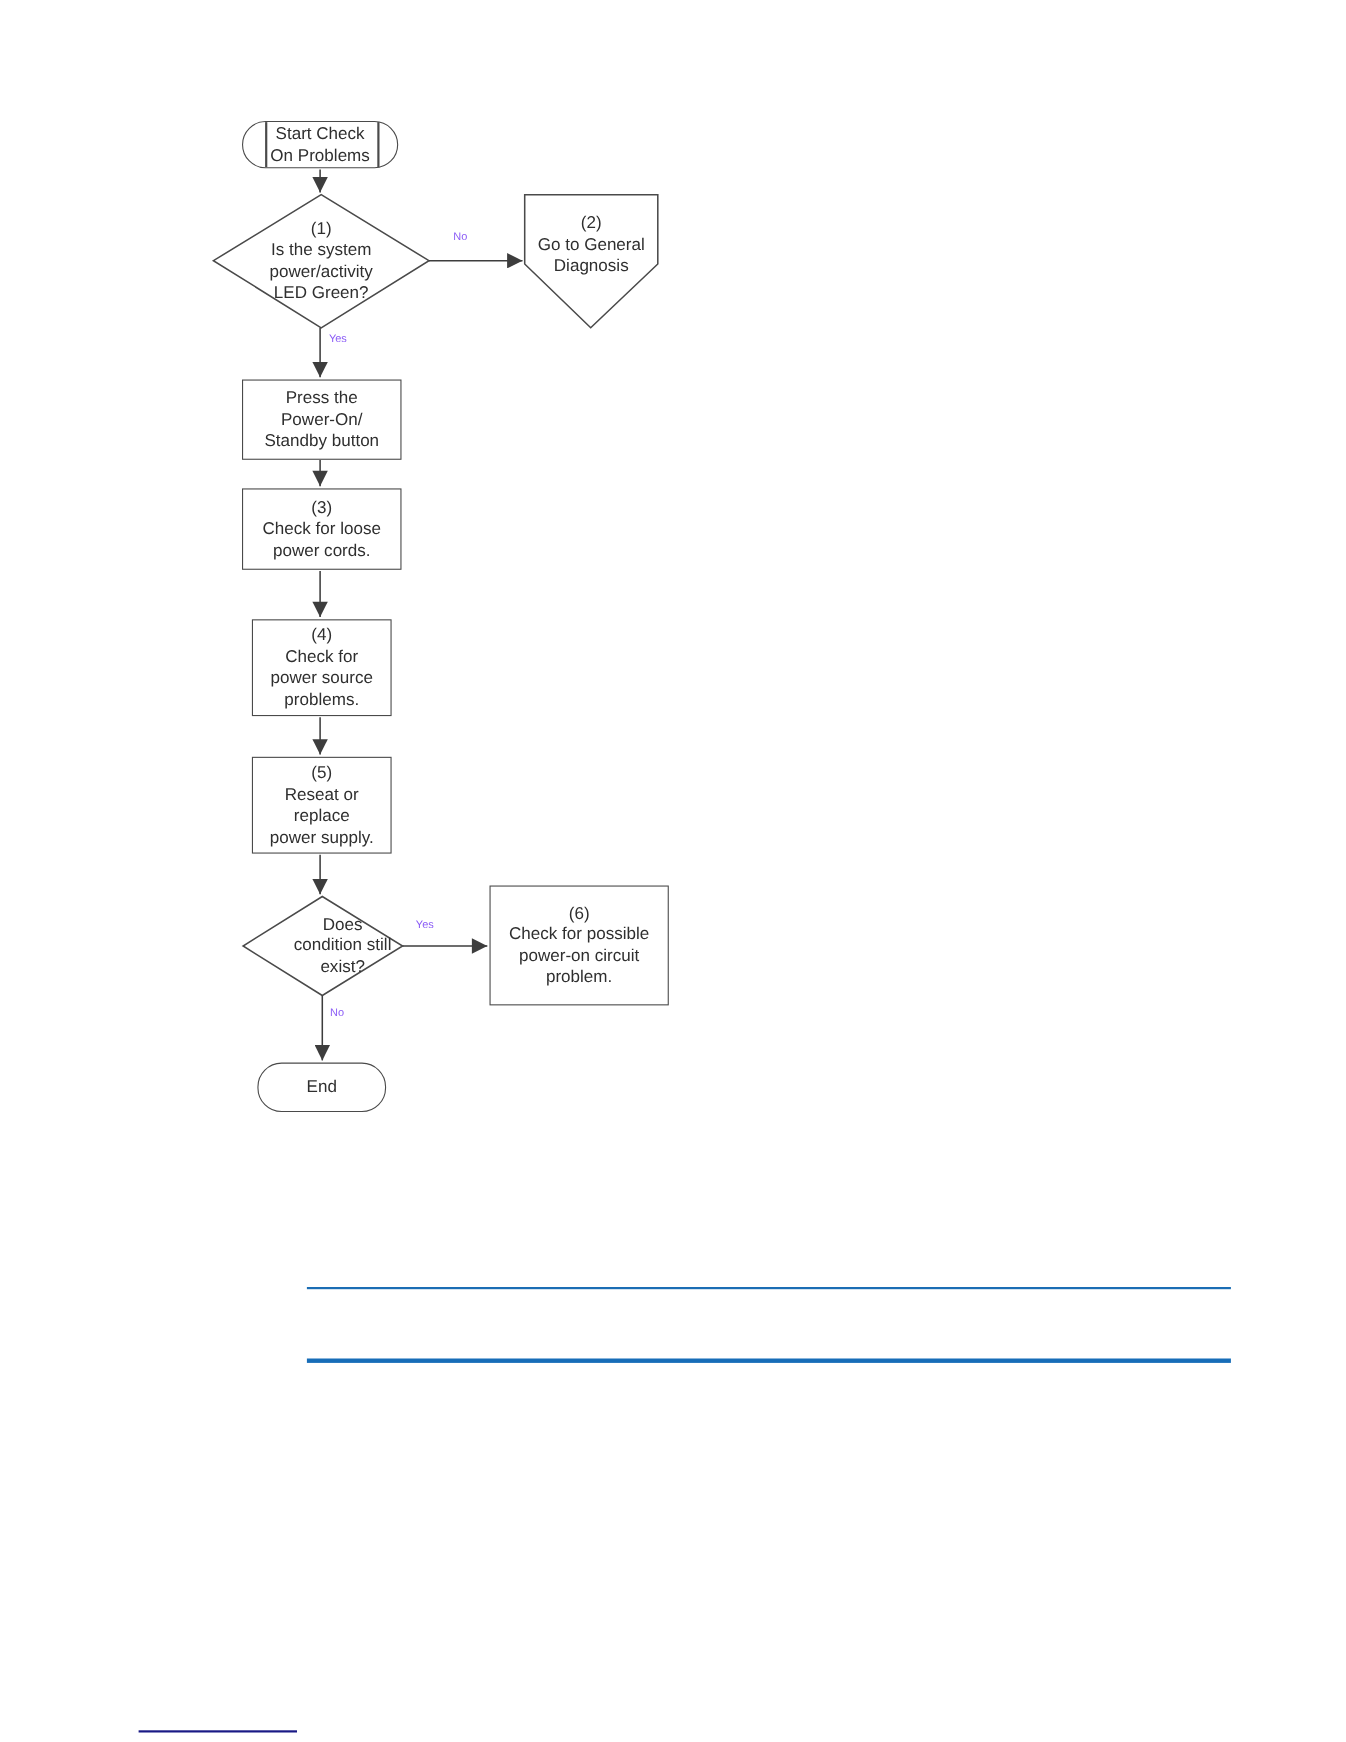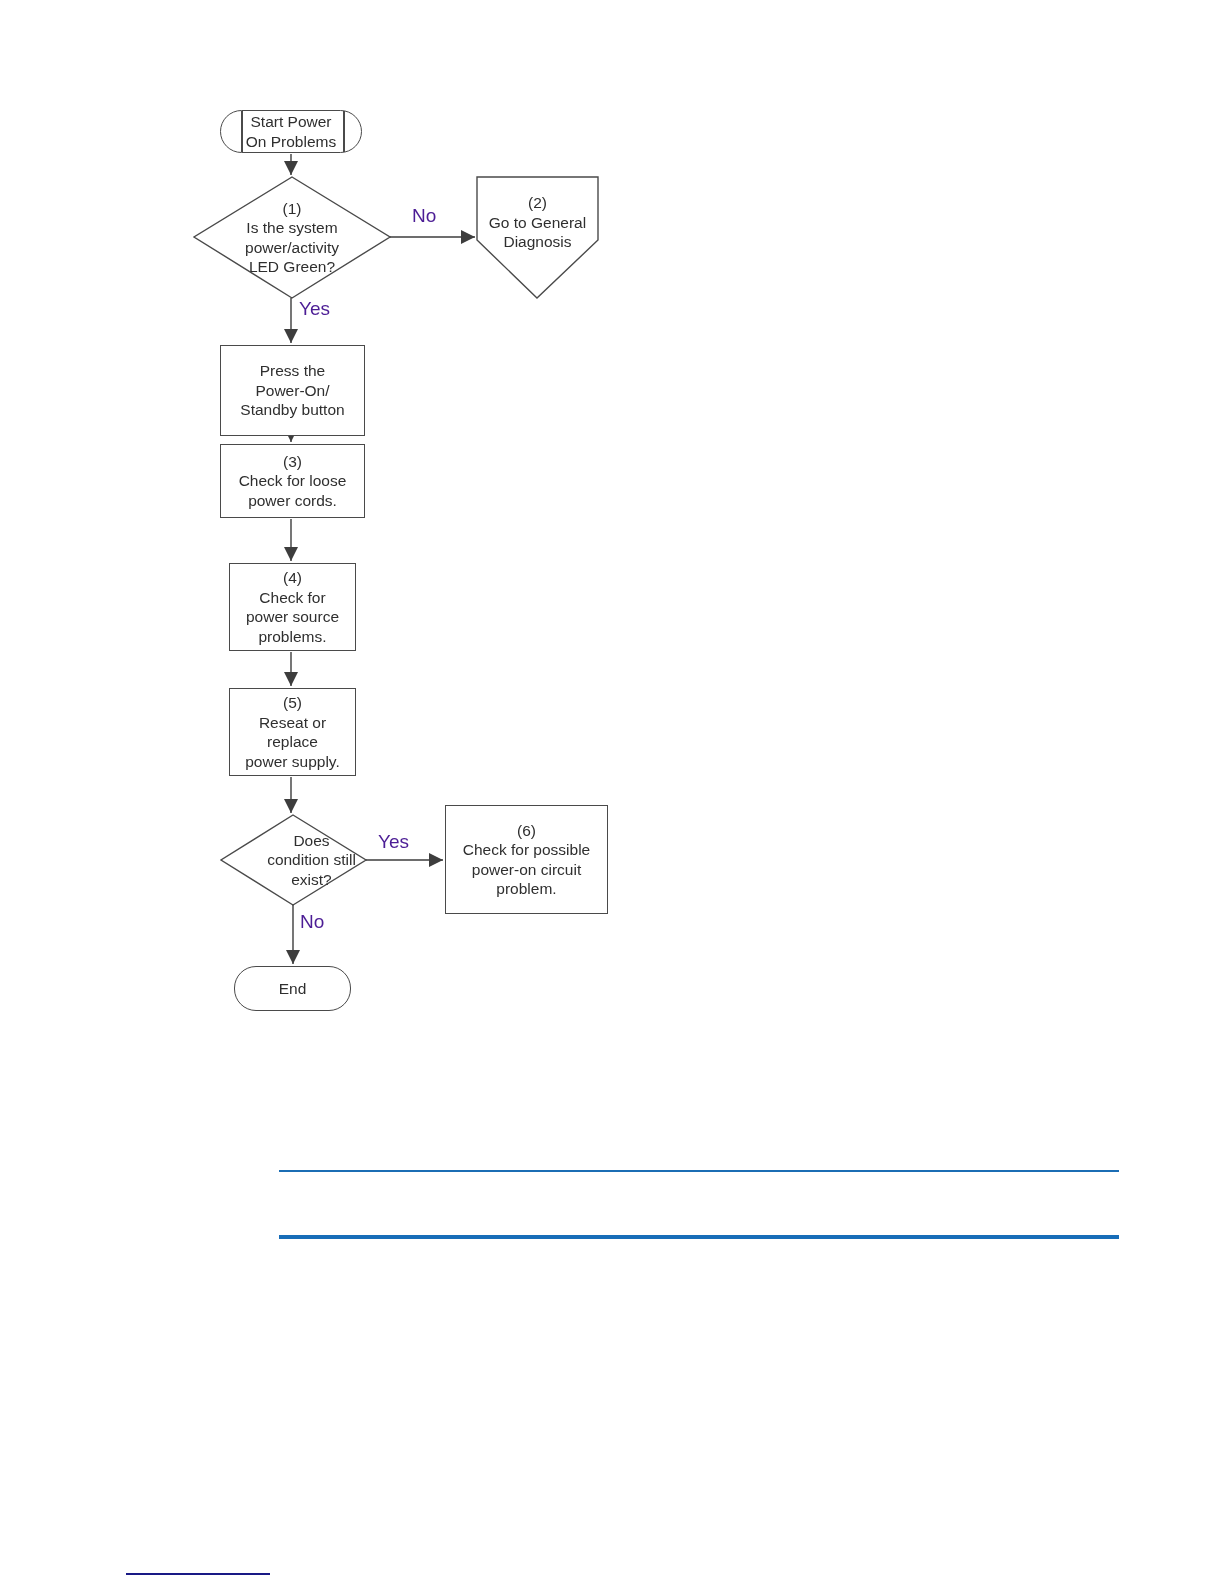--- a/index.html
+++ b/index.html
@@ -31,21 +31,21 @@
   .node-text {
     text-align: center;
     white-space: pre-line;
     font-size: 15.5px;
     line-height: 19.5px;
     color: #2f2f2f;
   }
   .process { border: 1.5px solid #4a4a4a; }
   .terminator { border: 1.5px solid #4a4a4a; border-radius: 22px; }
   .cap-line { position: absolute; top: 0; bottom: 0; width: 1.5px; background: #4a4a4a; }
-  .edge-label { position: absolute; font-size: 19px; line-height: 17px; color: #4c1d95; }
+  .edge-label { position: absolute; font-size: 10px; line-height: 17px; color: #8b5cf6; }
   .rule { position: absolute; }
   .rule-thin { left: 279px; top: 1170px; width: 840px; height: 2px; background: #1b6db4; }
   .rule-thick { left: 279px; top: 1235px; width: 840px; height: 4px; background: #176db8; }
   .rule-footnote { left: 126px; top: 1573px; width: 144px; height: 2px; background: #191985; }
 </style>
 </head>
 <body>
 
 <div class="page">
 
@@ -67,38 +67,38 @@
     <line x1="291" y1="519" x2="291" y2="561" stroke="#3d3d3d" stroke-width="1.4" marker-end="url(#arr)"></line>
     <line x1="291" y1="652" x2="291" y2="686" stroke="#3d3d3d" stroke-width="1.4" marker-end="url(#arr)"></line>
     <line x1="291" y1="777" x2="291" y2="813" stroke="#3d3d3d" stroke-width="1.4" marker-end="url(#arr)"></line>
     <line x1="366" y1="860" x2="443" y2="860" stroke="#3d3d3d" stroke-width="1.4" marker-end="url(#arr)"></line>
     <line x1="293" y1="905" x2="293" y2="964" stroke="#3d3d3d" stroke-width="1.4" marker-end="url(#arr)"></line>
   </svg>
 
   <div class="node terminator" style="left:220px; top:110px; width:142px; height:43px;">
     <span class="cap-line" style="left:20px;"></span>
     <span class="cap-line" style="left:122px;"></span>
-    <span class="node-text">Start Power
+    <span class="node-text">Start Check
 On Problems</span>
   </div>
 
   <div class="overlay" style="left:194px; top:177px; width:196px; height:121px;">
     <span class="node-text">(1)
 Is the system
 power/activity
 LED Green?</span>
   </div>
 
   <div class="overlay" style="left:477px; top:177px; width:121px; height:91px;">
     <span class="node-text">(2)
 Go to General
 Diagnosis</span>
   </div>
 
-  <div class="node process" style="left:220px; top:345px; width:145px; height:91px;">
+  <div class="node process" style="left:220px; top:345px; width:145px; height:73px;">
     <span class="node-text">Press the
 Power-On/
 Standby button</span>
   </div>
 
   <div class="node process" style="left:220px; top:444px; width:145px; height:74px;">
     <span class="node-text">(3)
 Check for loose
 power cords.</span>
   </div>

